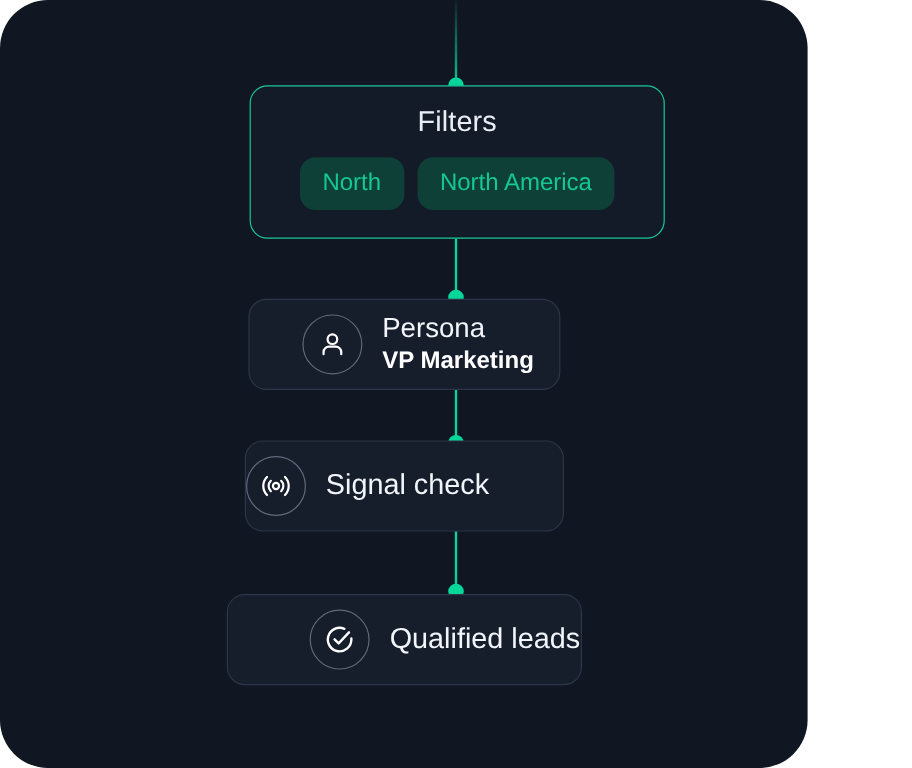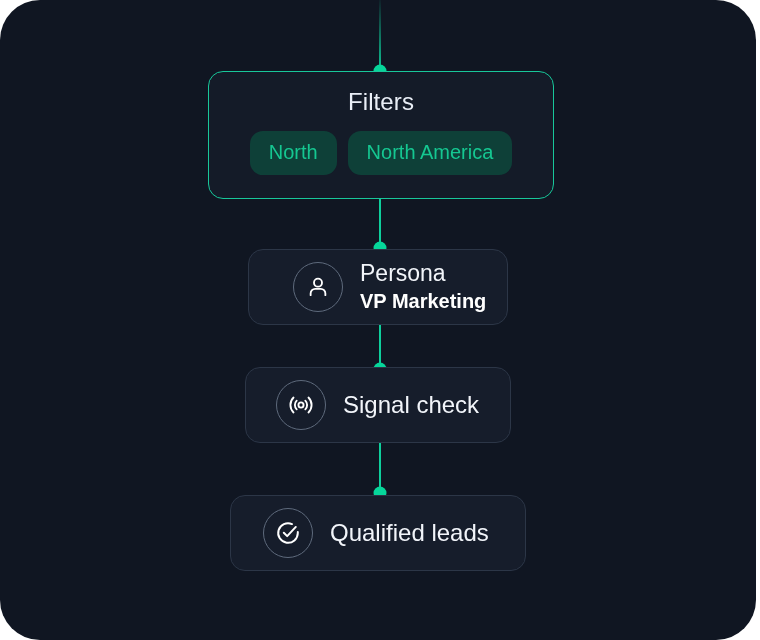--- a/index.html
+++ b/index.html
@@ -9,21 +9,21 @@
   }
   body {
     width: 760px;
     height: 640px;
     font-family: "Liberation Sans", sans-serif;
     -webkit-font-smoothing: antialiased;
   }
 
   #canvas {
     position: relative;
-    width: 756px;
+    width: 673px;
     height: 640px;
     background: #101622;
     border-radius: 40px;
     overflow: hidden;
     box-sizing: border-box;
   }
 
   
   .connector {
     position: absolute;
@@ -91,22 +91,22 @@
     box-sizing: border-box;
     background: #161d2b;
     border: 1.4px solid #2c3647;
     border-radius: 15px;
     display: flex;
     align-items: center;
     left: 50%;
     transform: translateX(-50%);
   }
   #card-persona  { top: 249px; width: 260px; height: 76px; padding-left: 44px; }
-  #card-signal   { top: 367px; width: 266px; height: 76px; padding-left: 30px; }
-  #card-leads    { top: 495px; width: 296px; height: 76px; padding-left: 32px; }
+  #card-signal   { top: 367px; width: 266px; height: 76px; }
+  #card-leads    { top: 495px; width: 296px; height: 76px; padding-left: 32px; justify-content: flex-end; }
 
   .icon-circle {
     width: 48px;
     height: 48px;
     min-width: 48px;
     border-radius: 50%;
     border: 1.3px solid #5e6a7c;
     display: flex;
     align-items: center;
     justify-content: center;

